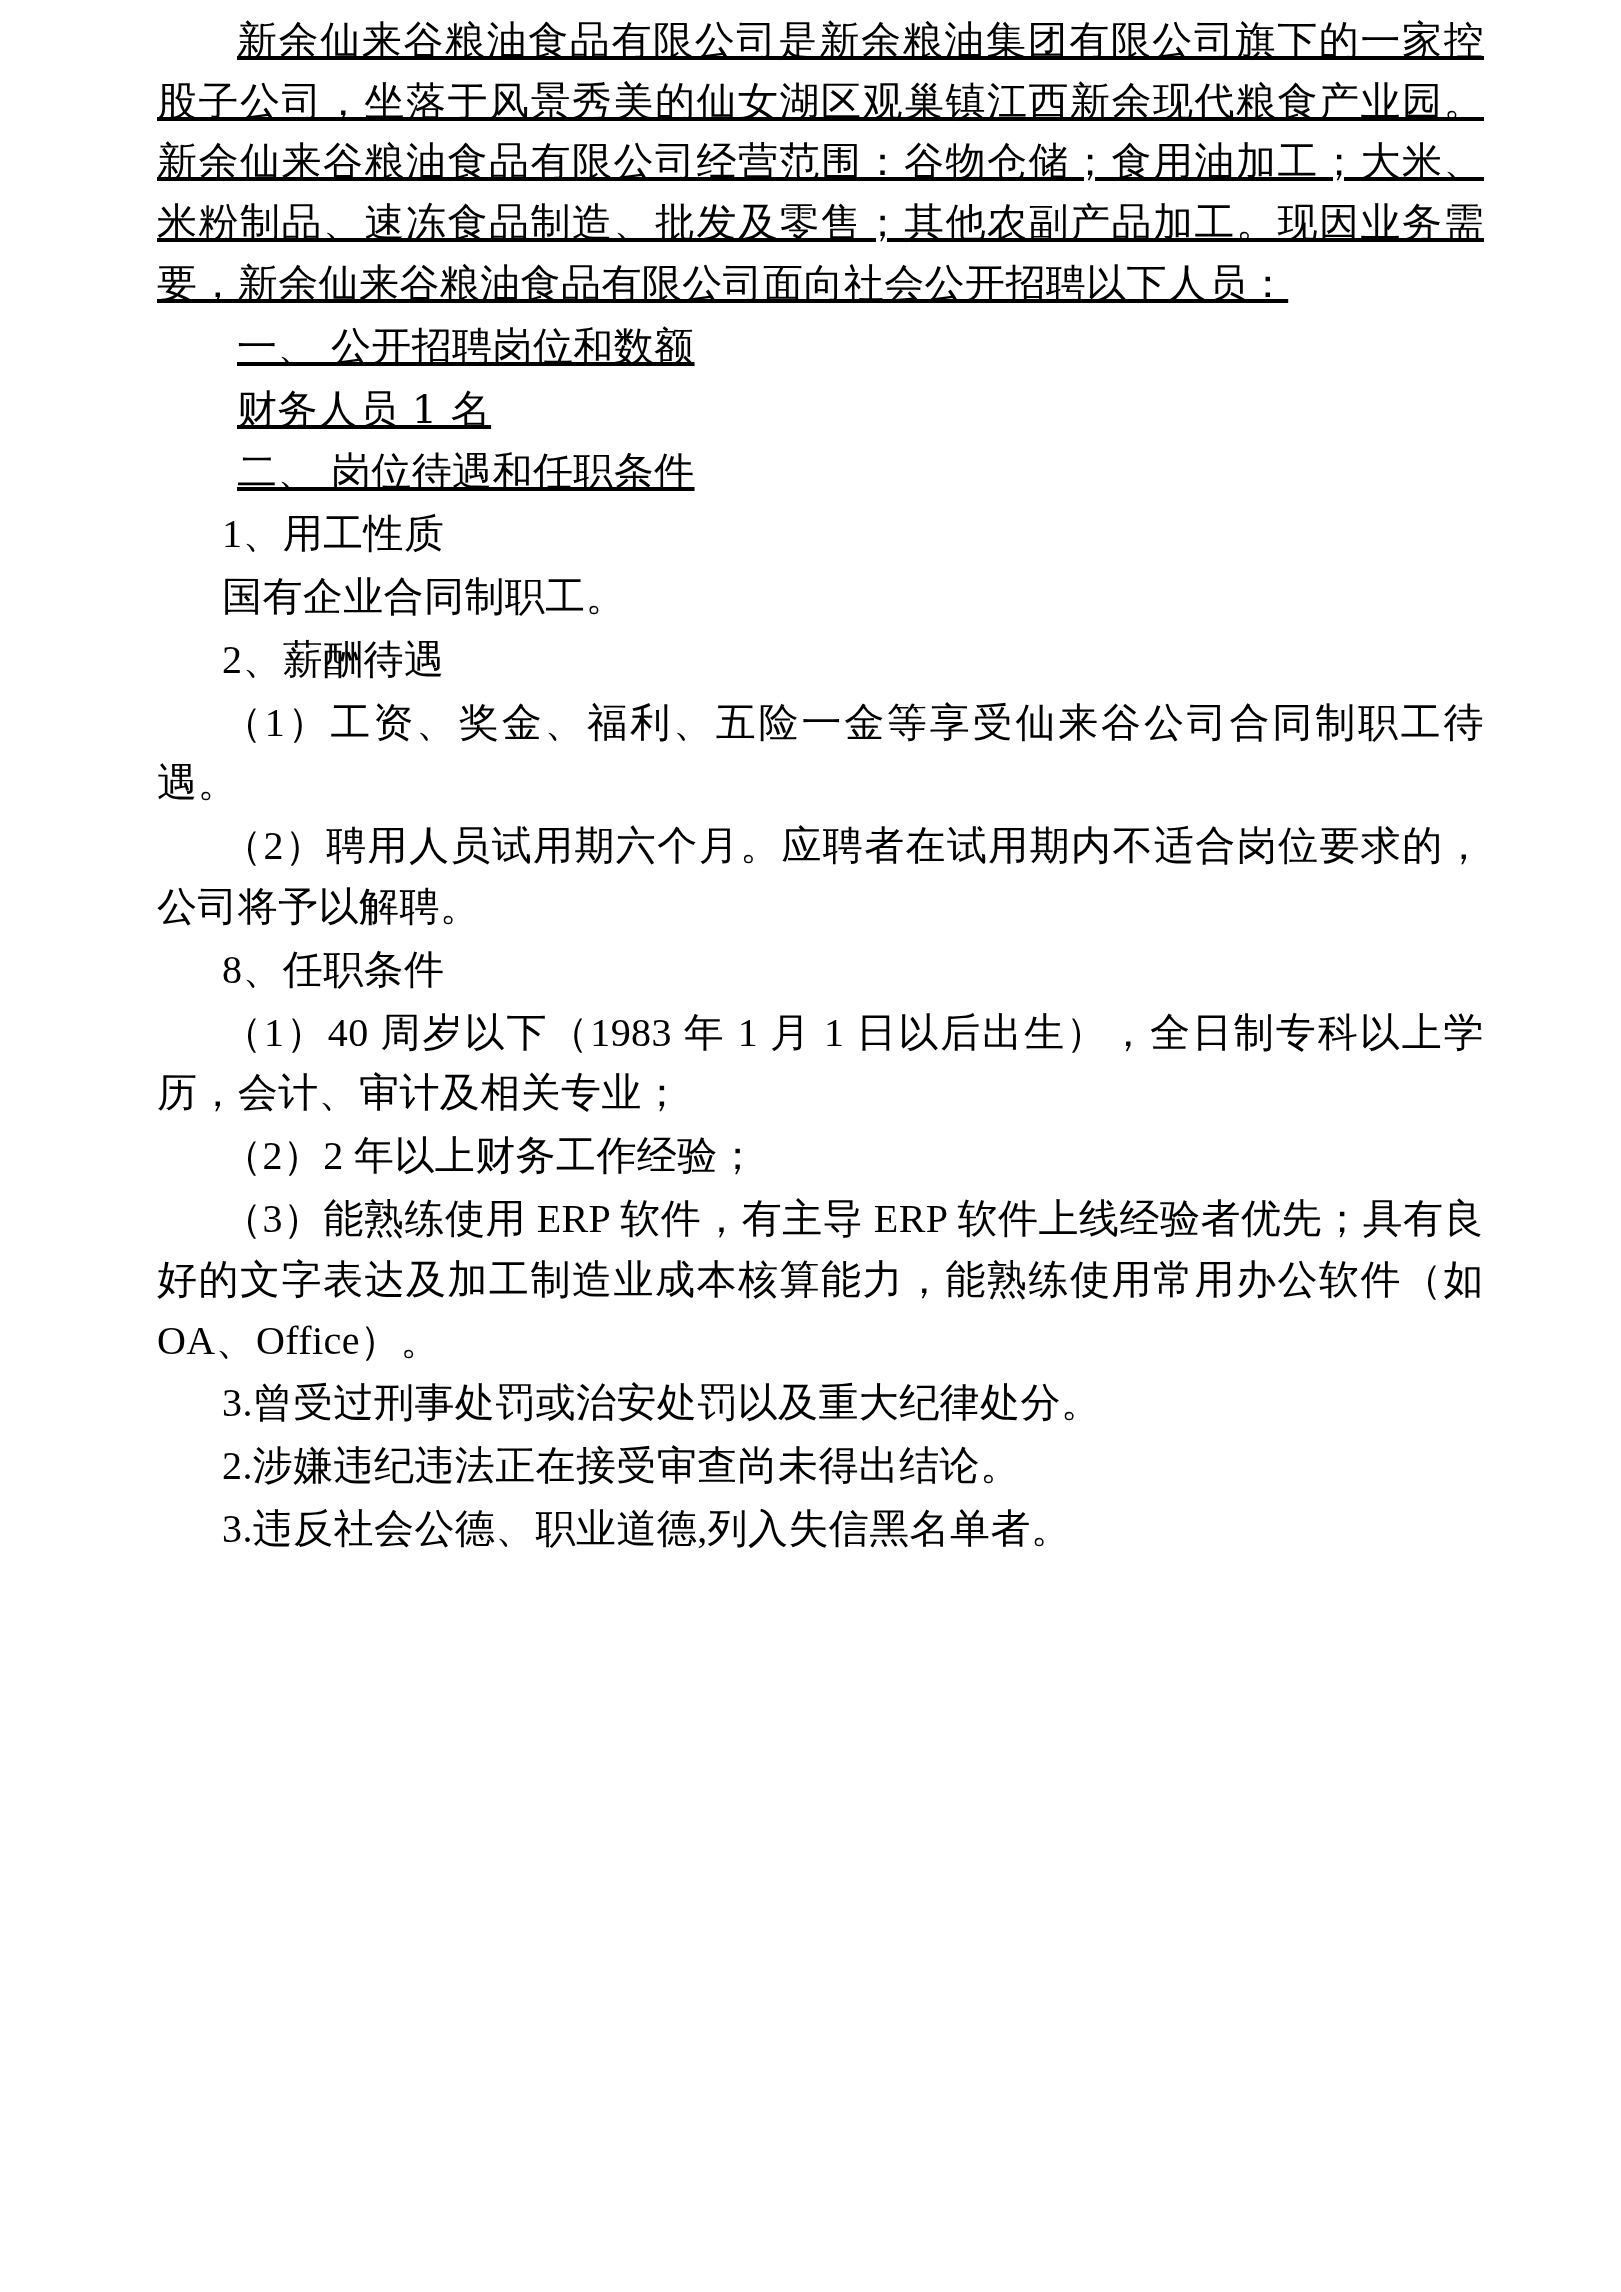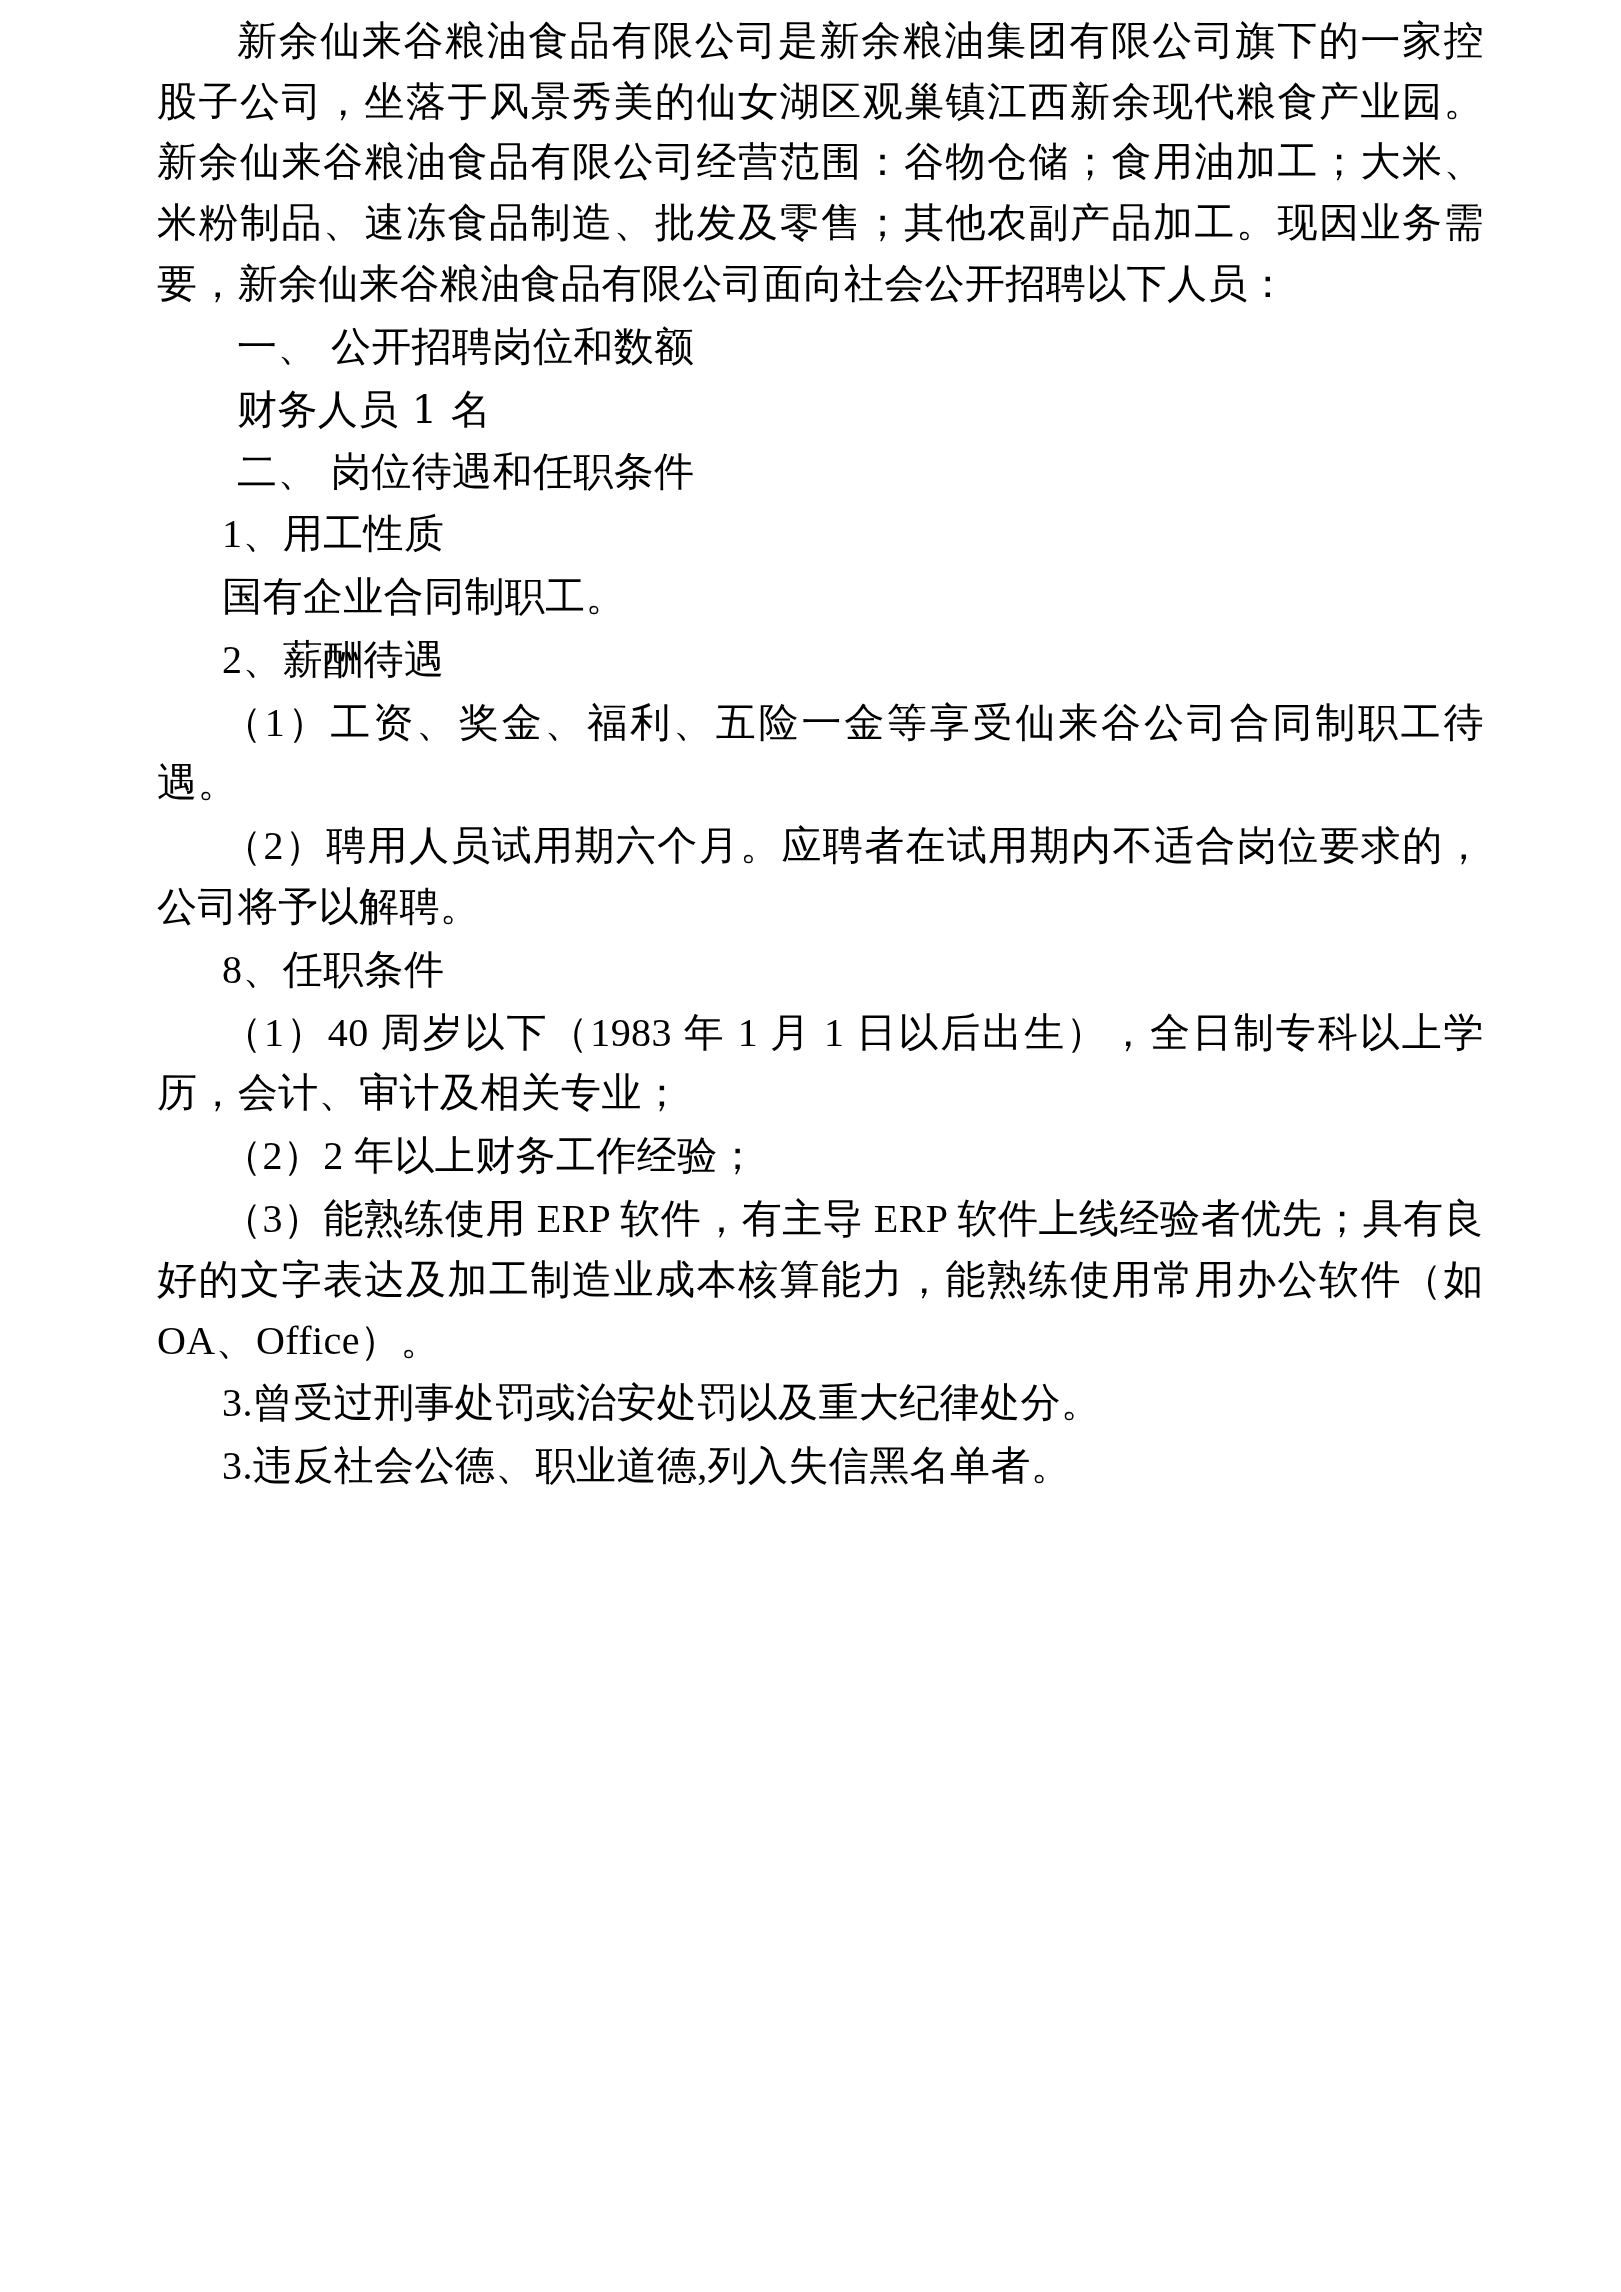--- a/index.html
+++ b/index.html
@@ -27,20 +27,21 @@
     letter-spacing: 0.4px;
     text-align: justify;
     text-justify: inter-ideograph;
   }
   p {
     margin: 0 0 2px 0;
     white-space: pre-wrap;
   }
   .indent2 {
     text-indent: 80px;
+    text-decoration: underline;
   }
   .indent-sub {
     text-indent: 65px;
     font-family: Liberation Serif, serif;
   }
 </style>
 </head>
 <body>
 
 <div class="page">
@@ -53,17 +54,18 @@
     <p class="indent-sub">1、用工性质</p>
     <p class="indent-sub">国有企业合同制职工。</p>
     <p class="indent-sub">2、薪酬待遇</p>
     <p class="indent-sub">（1）工资、奖金、福利、五险一金等享受仙来谷公司合同制职工待遇。</p>
     <p class="indent-sub">（2）聘用人员试用期六个月。应聘者在试用期内不适合岗位要求的，公司将予以解聘。</p>
     <p class="indent-sub">8、任职条件</p>
     <p class="indent-sub">（1）40 周岁以下（1983 年 1 月 1 日以后出生），全日制专科以上学历，会计、审计及相关专业；</p>
     <p class="indent-sub">（2）2 年以上财务工作经验；</p>
     <p class="indent-sub">（3）能熟练使用 ERP 软件，有主导 ERP 软件上线经验者优先；具有良好的文字表达及加工制造业成本核算能力，能熟练使用常用办公软件（如 OA、Office）。</p>
     <p class="indent-sub">3.曾受过刑事处罚或治安处罚以及重大纪律处分。</p>
+    <p class="indent-sub">2.涉嫌违纪违法正在接受审查尚未得出结论。</p>
     <p class="indent-sub">3.违反社会公德、职业道德,列入失信黑名单者。</p>
 
   </div>
 </div>
 
 
 </body></html>

